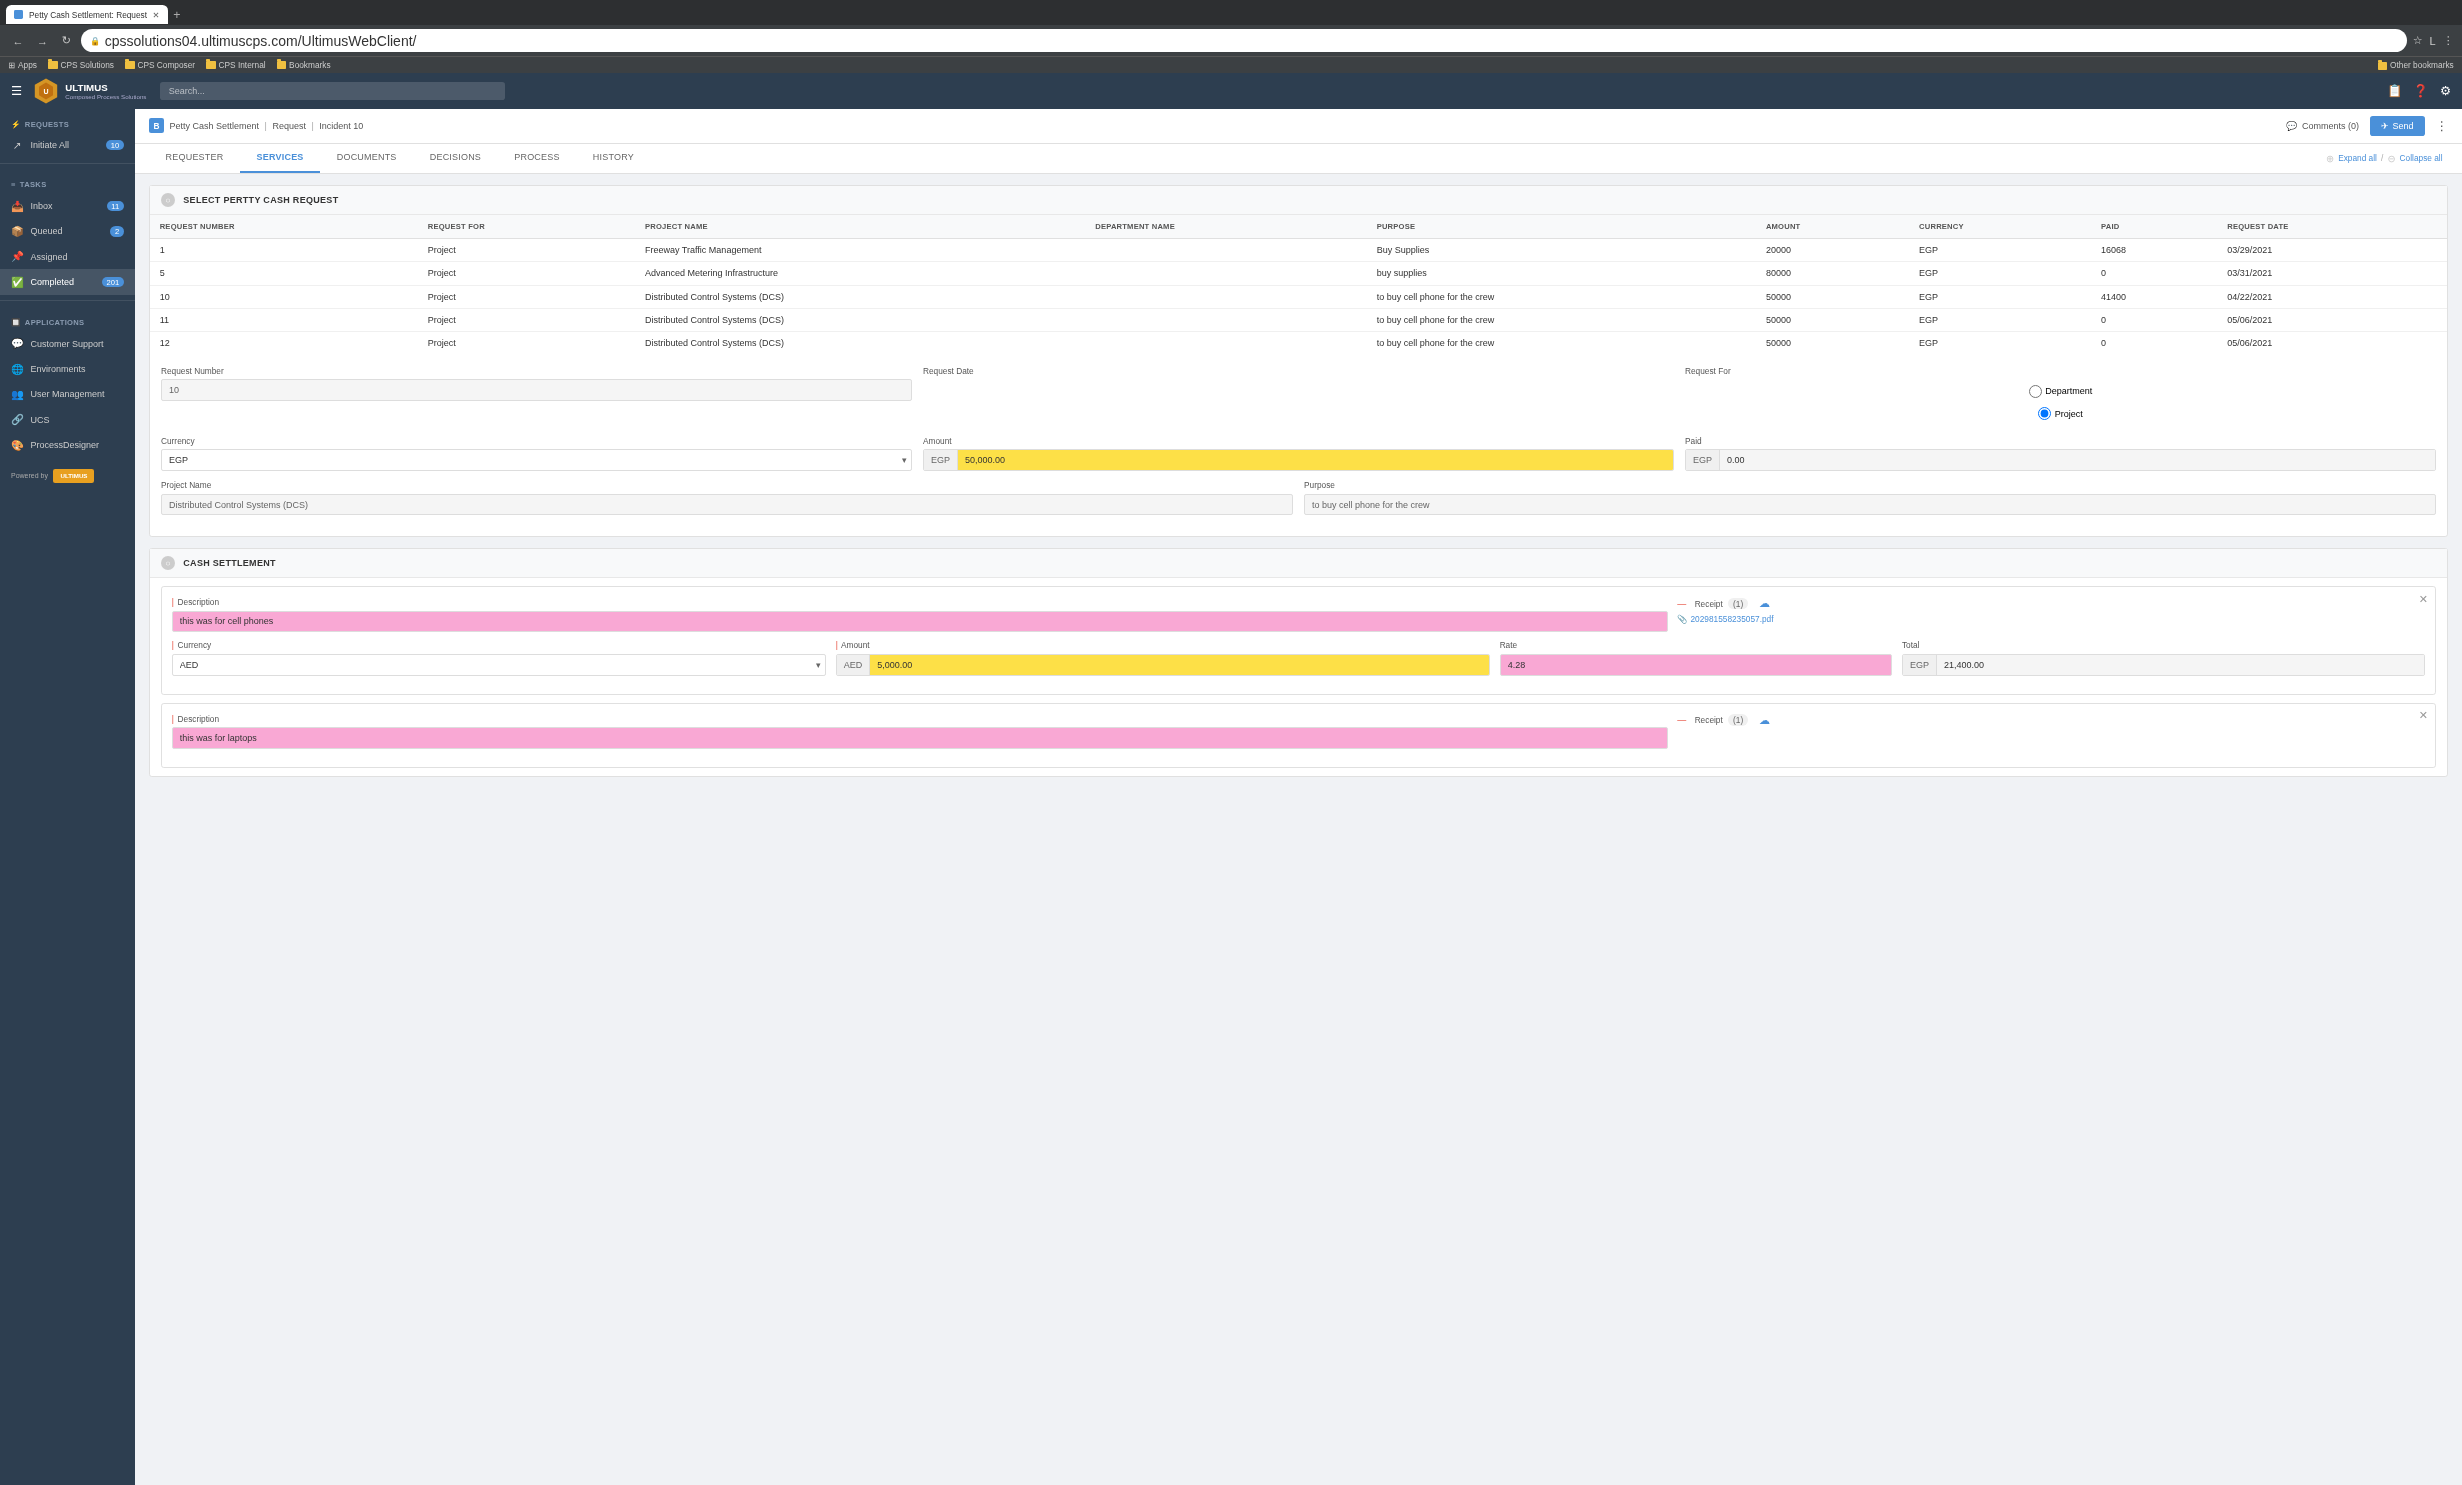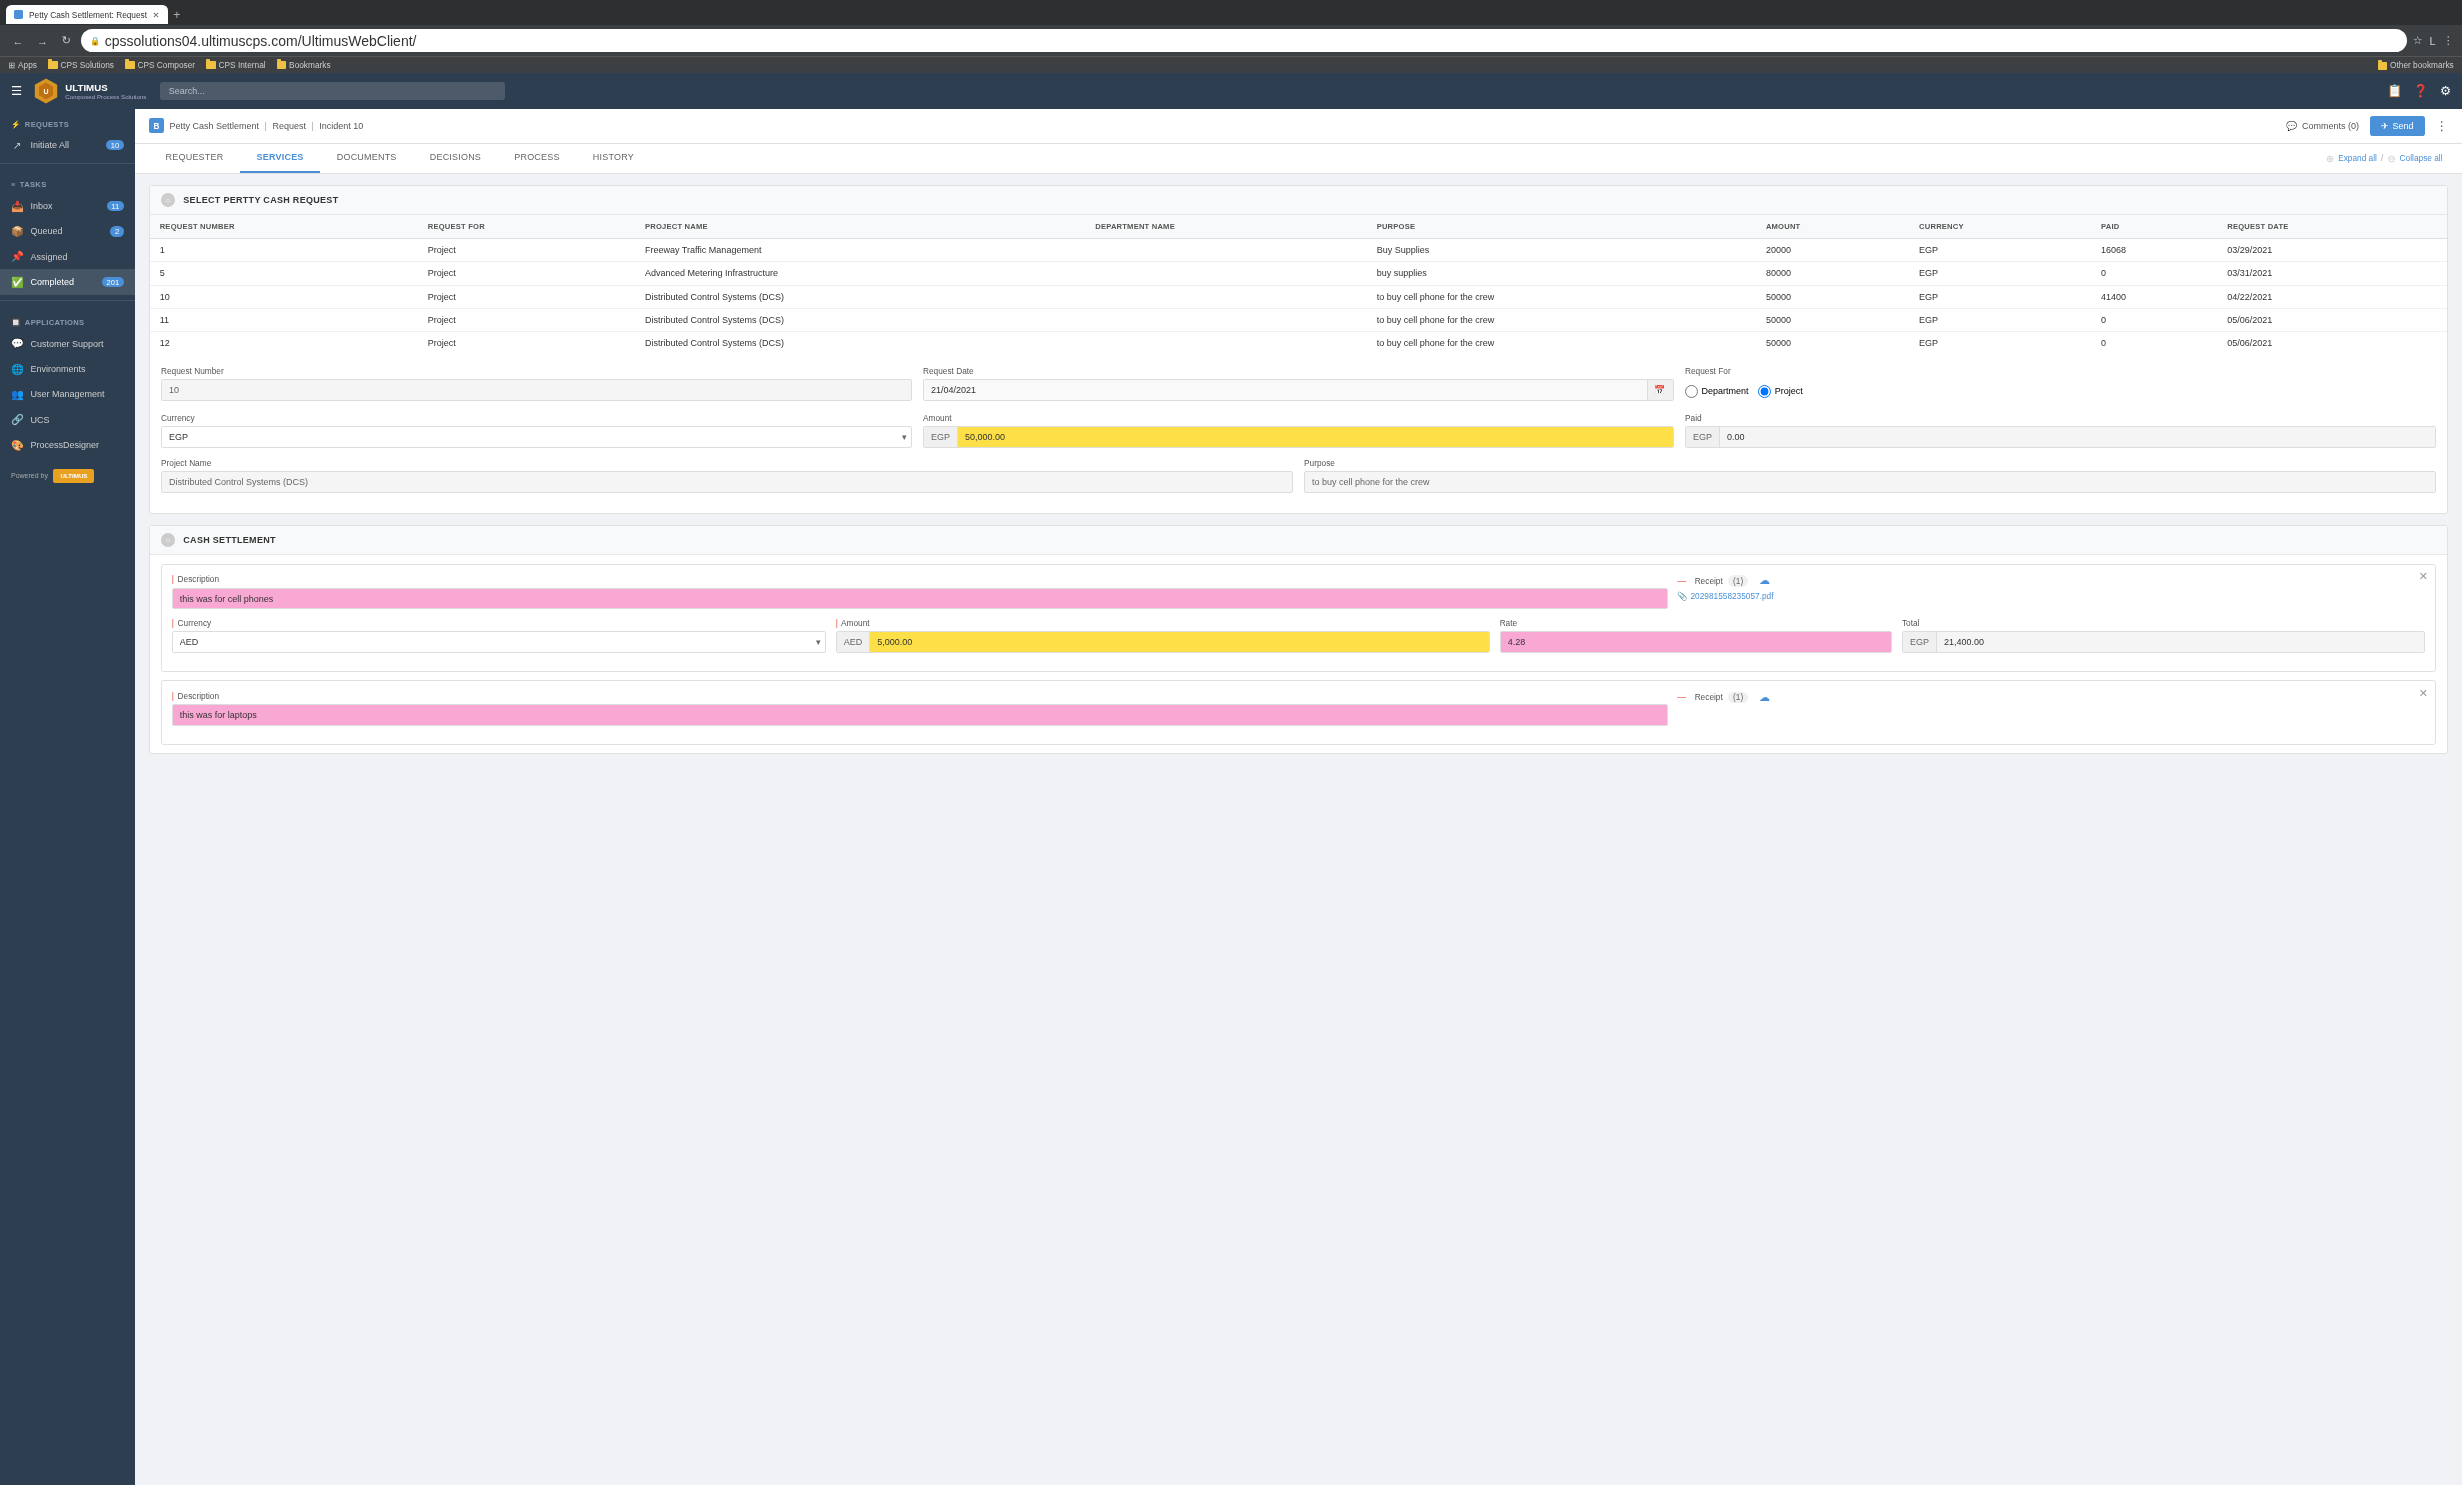--- a/index.html
+++ b/index.html
@@ -84,21 +84,21 @@
     .form-group { flex: 1; display: flex; flex-direction: column; gap: 3.5px; }
     .form-label { font-size: 8.3px; color: #555; font-weight: 500; }
     .form-input { border: 0.7px solid #ddd; border-radius: 2.1px; padding: 4.8px 7px; font-size: 9px; color: #333; background: #f9a8d4; }
     .form-input.readonly { background: #f5f5f5; color: #666; }
     .form-select { border: 0.7px solid #ddd; border-radius: 2.1px; padding: 4.8px 7px; font-size: 9px; color: #333; background: #fff; width: 100%; appearance: none; cursor: pointer; }
     .input-with-prefix { display: flex; border: 0.7px solid #ddd; border-radius: 2.1px; overflow: hidden; }
     .input-prefix { background: #f0f0f0; padding: 4.8px 7px; font-size: 9px; color: #666; border-right: 0.7px solid #ddd; white-space: nowrap; }
     .input-no-border { border: none; padding: 4.8px 7px; font-size: 9px; color: #333; flex: 1; background: #fde047; }
     .input-with-icon { display: flex; border: 0.7px solid #ddd; border-radius: 2.1px; overflow: hidden; }
     .input-icon { background: #f0f0f0; padding: 4.8px 7px; border-left: 0.7px solid #ddd; cursor: pointer; display: flex; align-items: center; }
-    .radio-group { display: flex; align-items: center; gap: 9.7px; padding: 5.5px 0; }
+    .radio-group { display: flex; align-items: center; gap: 9.7px; padding: 5.5px 0; flex-direction: column; }
     .radio-option { display: flex; align-items: center; gap: 3.5px; font-size: 9px; cursor: pointer; }
 
     
     .settlement-item { border: 0.7px solid #e0e0e0; border-radius: 2.8px; margin: 8.3px 11px; padding: 9.7px; position: relative; }
     .settlement-close { position: absolute; top: 5.5px; right: 7px; color: #999; cursor: pointer; font-size: 11px; }
     .settlement-row { display: flex; gap: 9.7px; margin-bottom: 8.3px; align-items: flex-start; }
     .receipt-section { display: flex; align-items: center; gap: 5.5px; }
     .receipt-label { font-size: 8.3px; color: #555; font-weight: 500; }
     .receipt-count { font-size: 8.3px; color: #666; background: #f0f0f0; border-radius: 7px; padding: 0.7px 4.8px; }
     .receipt-upload { color: #4a90d9; cursor: pointer; font-size: 11px; }
@@ -376,24 +376,20 @@
           </div>
 
           <div class="form-section">
             <div class="form-row">
               <div class="form-group">
                 <label class="form-label">Request Number</label>
                 <input class="form-input readonly" type="text" readonly="" value="10" style="">
               </div>
               <div class="form-group">
                 <label class="form-label">Request Date</label>
-                <div class="input-with-icon">
-                  <input class="input-no-border" type="text" value="21/04/2021" style="background: rgb(249, 249, 249);">
-                  <span class="input-icon">📅</span>
-                </div>
               </div>
               <div class="form-group">
                 <label class="form-label">Request For</label>
                 <div class="radio-group">
                   <label class="radio-option">
                     <input type="radio" name="request_for" style="">
                     <span>Department</span>
                   </label>
                   <label class="radio-option">
                     <input type="radio" name="request_for" checked="" style="">

